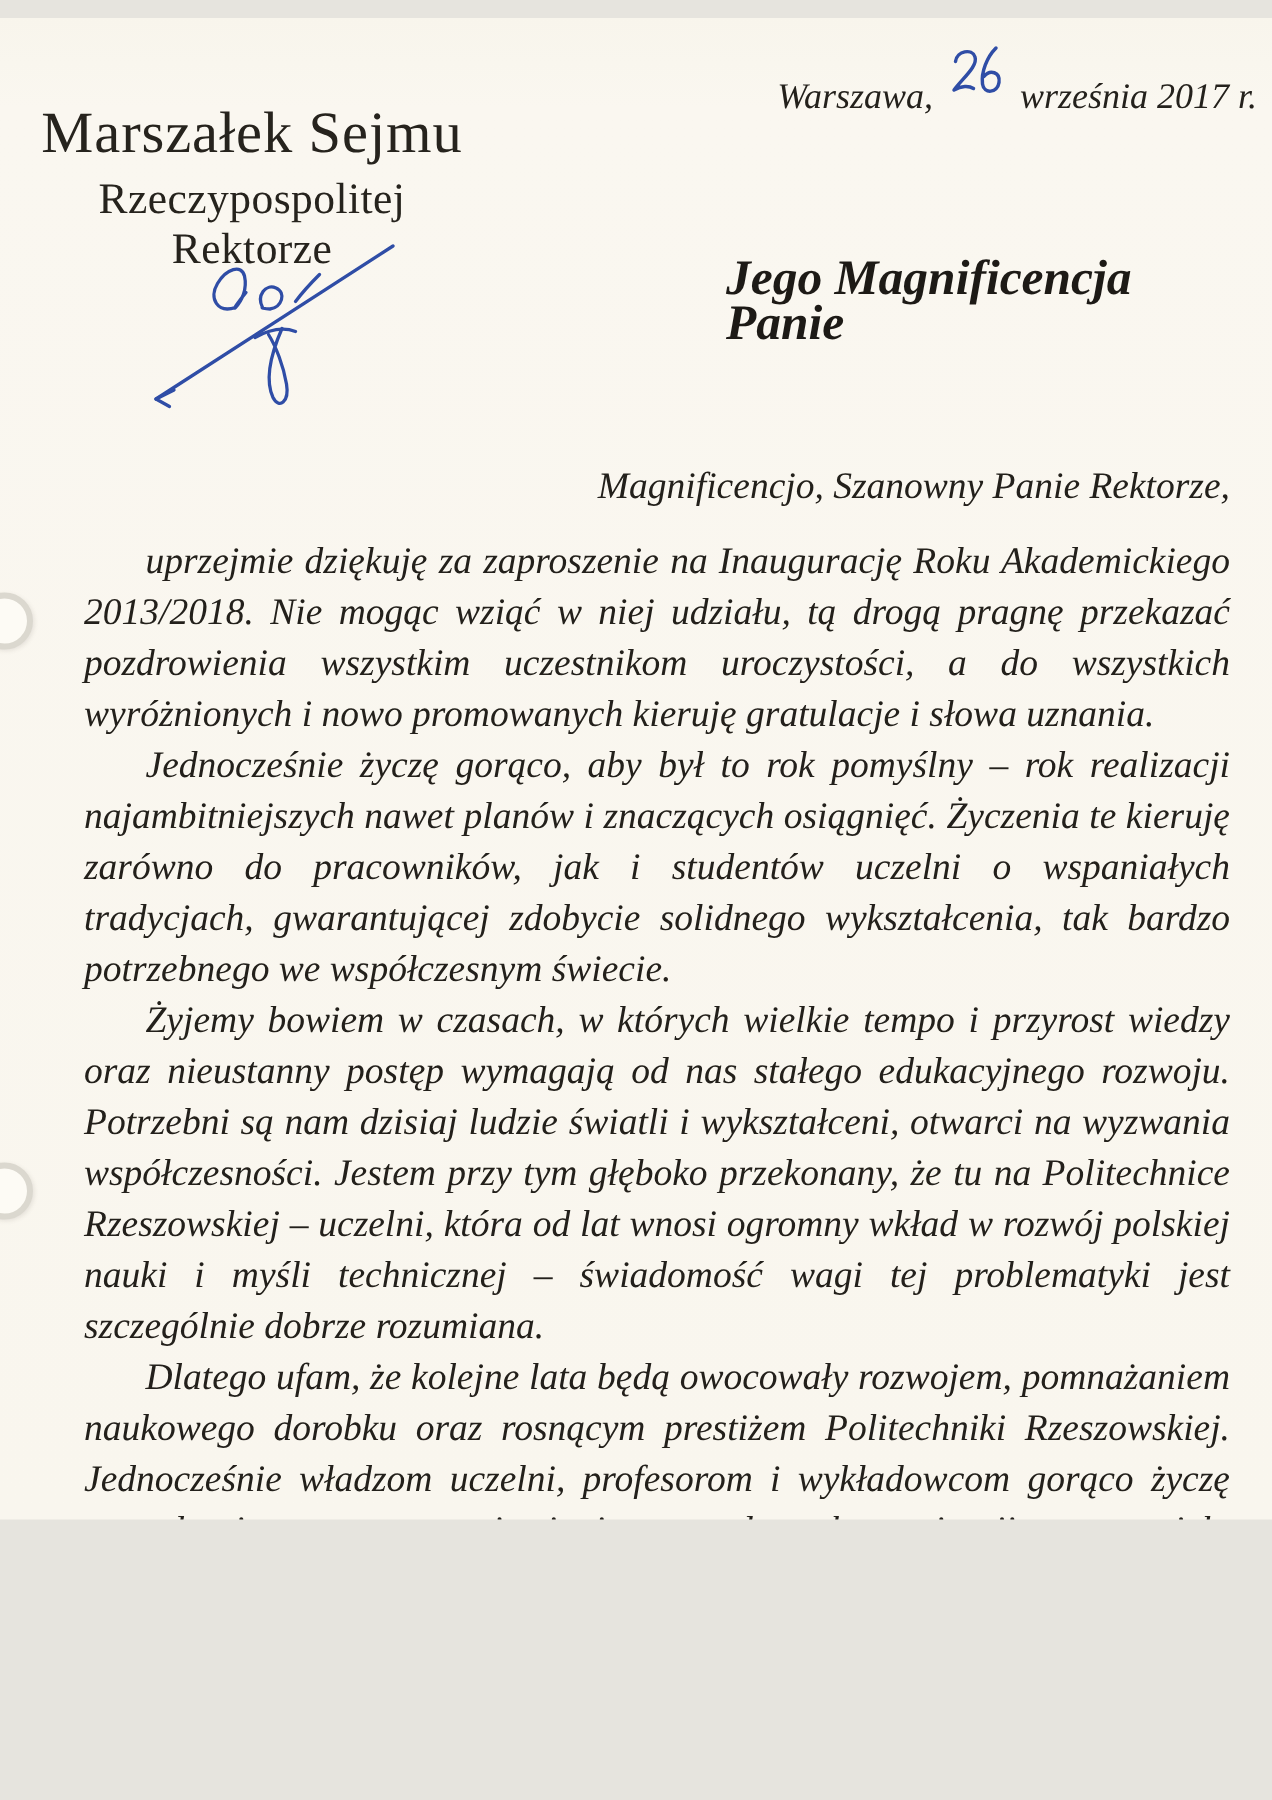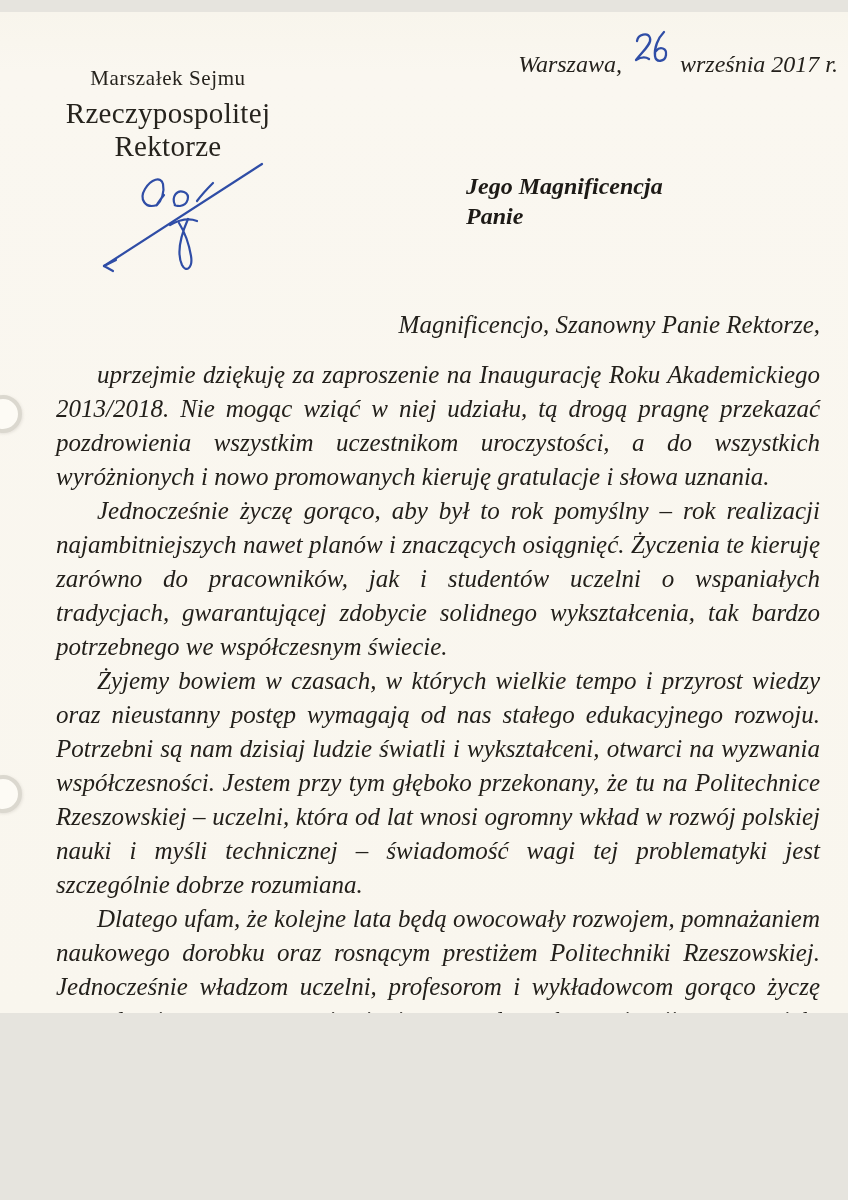--- a/index.html
+++ b/index.html
@@ -14,28 +14,28 @@
 
   .dateline{
     position:absolute;top:24px;right:10px;white-space:nowrap;
     font-style:italic;font-size:24px;color:#24211c;
   }
   .dateline .hand-day-svg{vertical-align:-4px;margin:0 1px;position:relative;top:-8px;}
 
   .letterhead{
     position:absolute;top:54px;left:26px;width:284px;text-align:center;color:#26231d;
   }
-  .letterhead .l1{font-size:21px;letter-spacing:.6px;}
+  .letterhead .l1{font-size:39px;letter-spacing:.6px;}
   .letterhead .l2{font-size:29px;margin-top:6px;letter-spacing:.3px;}
 
   .margin-note{position:absolute;top:145px;left:85px;}
 
   .recipient{
-    position:absolute;top:159px;left:466px;
-    font-style:italic;font-weight:bold;font-size:24px;line-height:30px;color:#1d1a16;
+    position:absolute;top:159px;left:484px;
+    font-style:italic;font-weight:bold;font-size:33px;line-height:30px;color:#1d1a16;
   }
 
   .body-block{
     position:absolute;top:296px;left:56px;width:764px;
     font-style:italic;font-size:25px;line-height:34px;color:#23201b;
     text-align:justify;
   }
   .salutation{margin:0 0 16px 41px;text-align:right;}
   .para{margin:0;text-indent:41px;}
 

